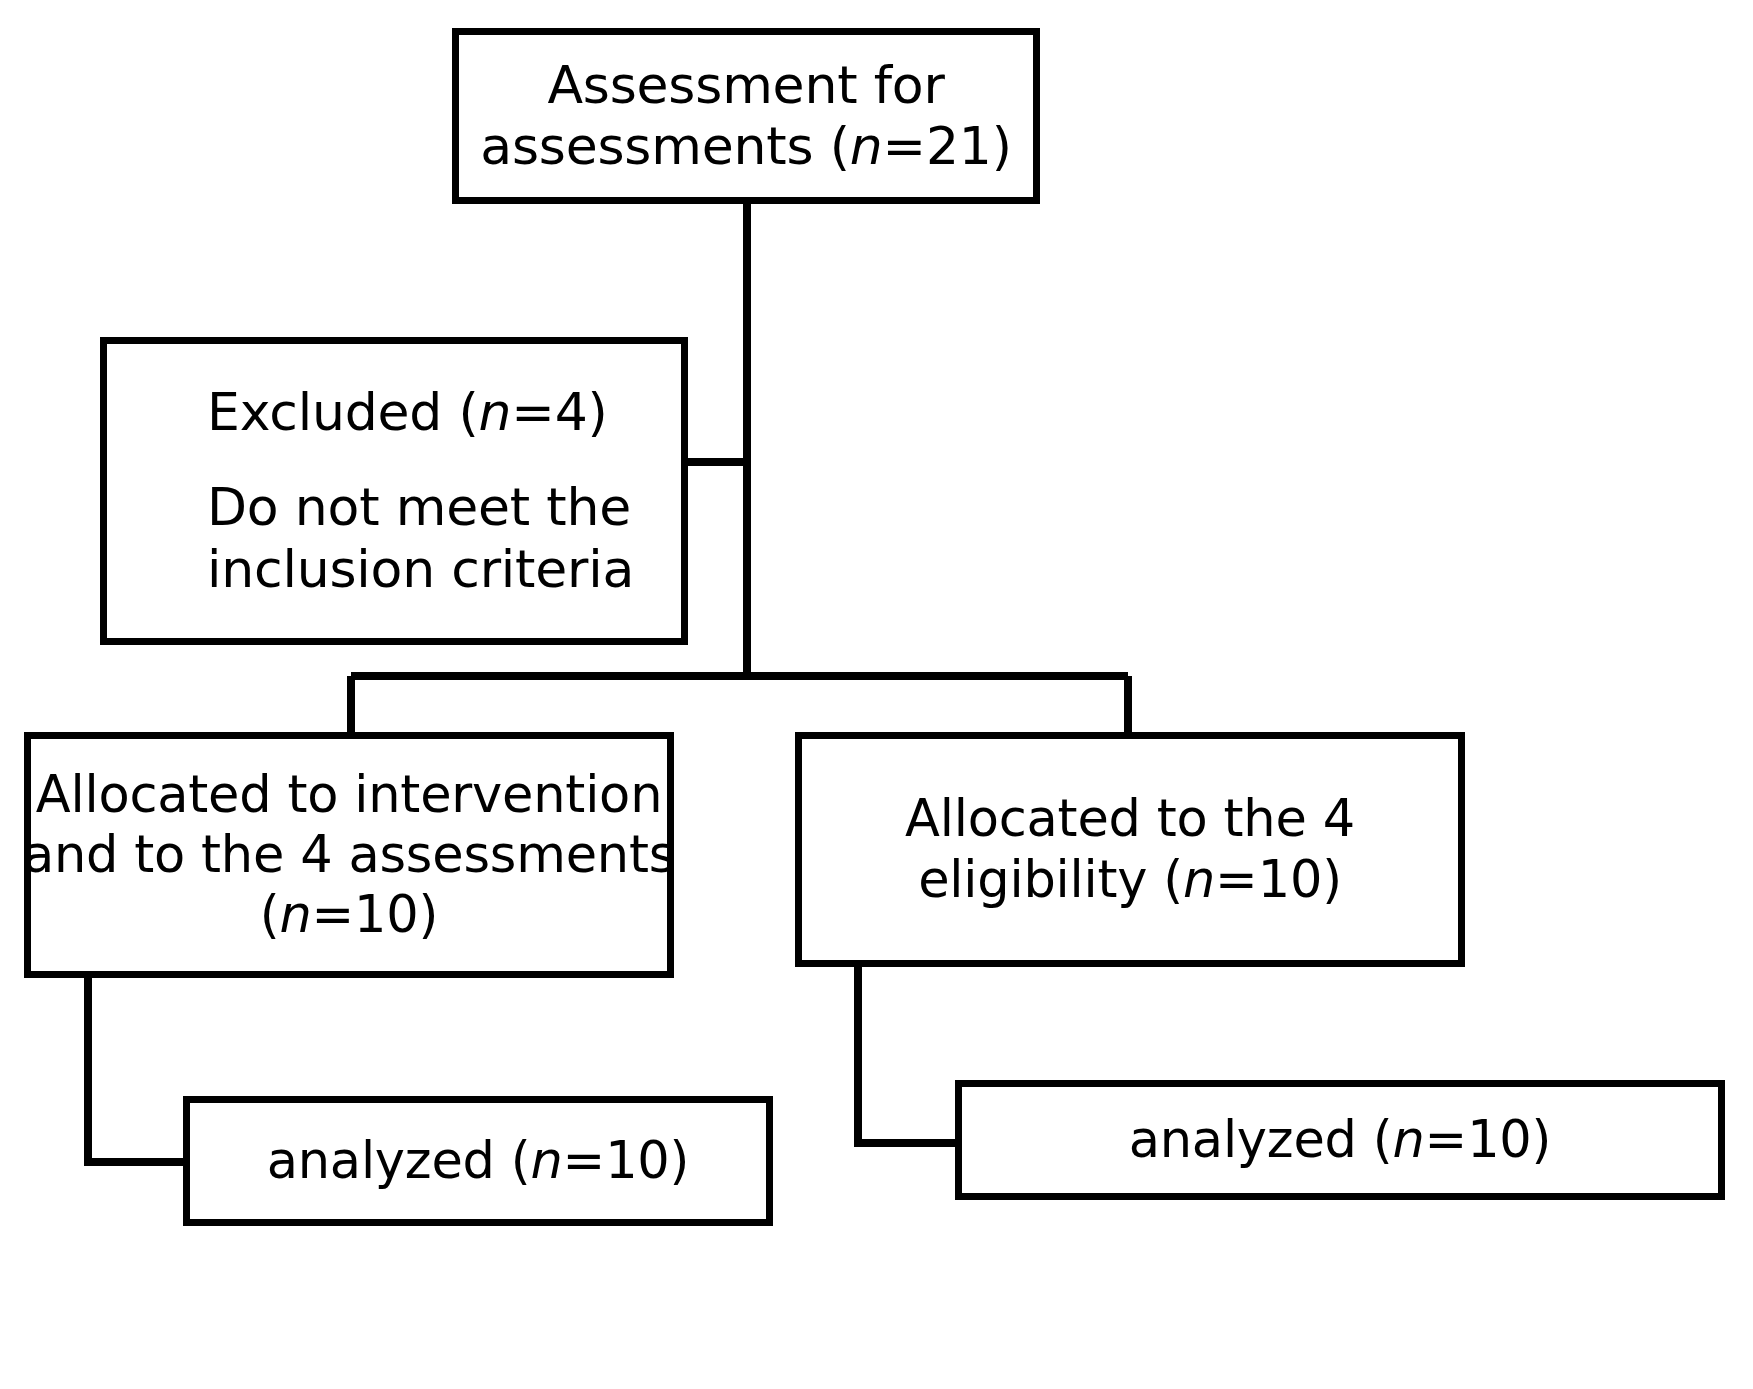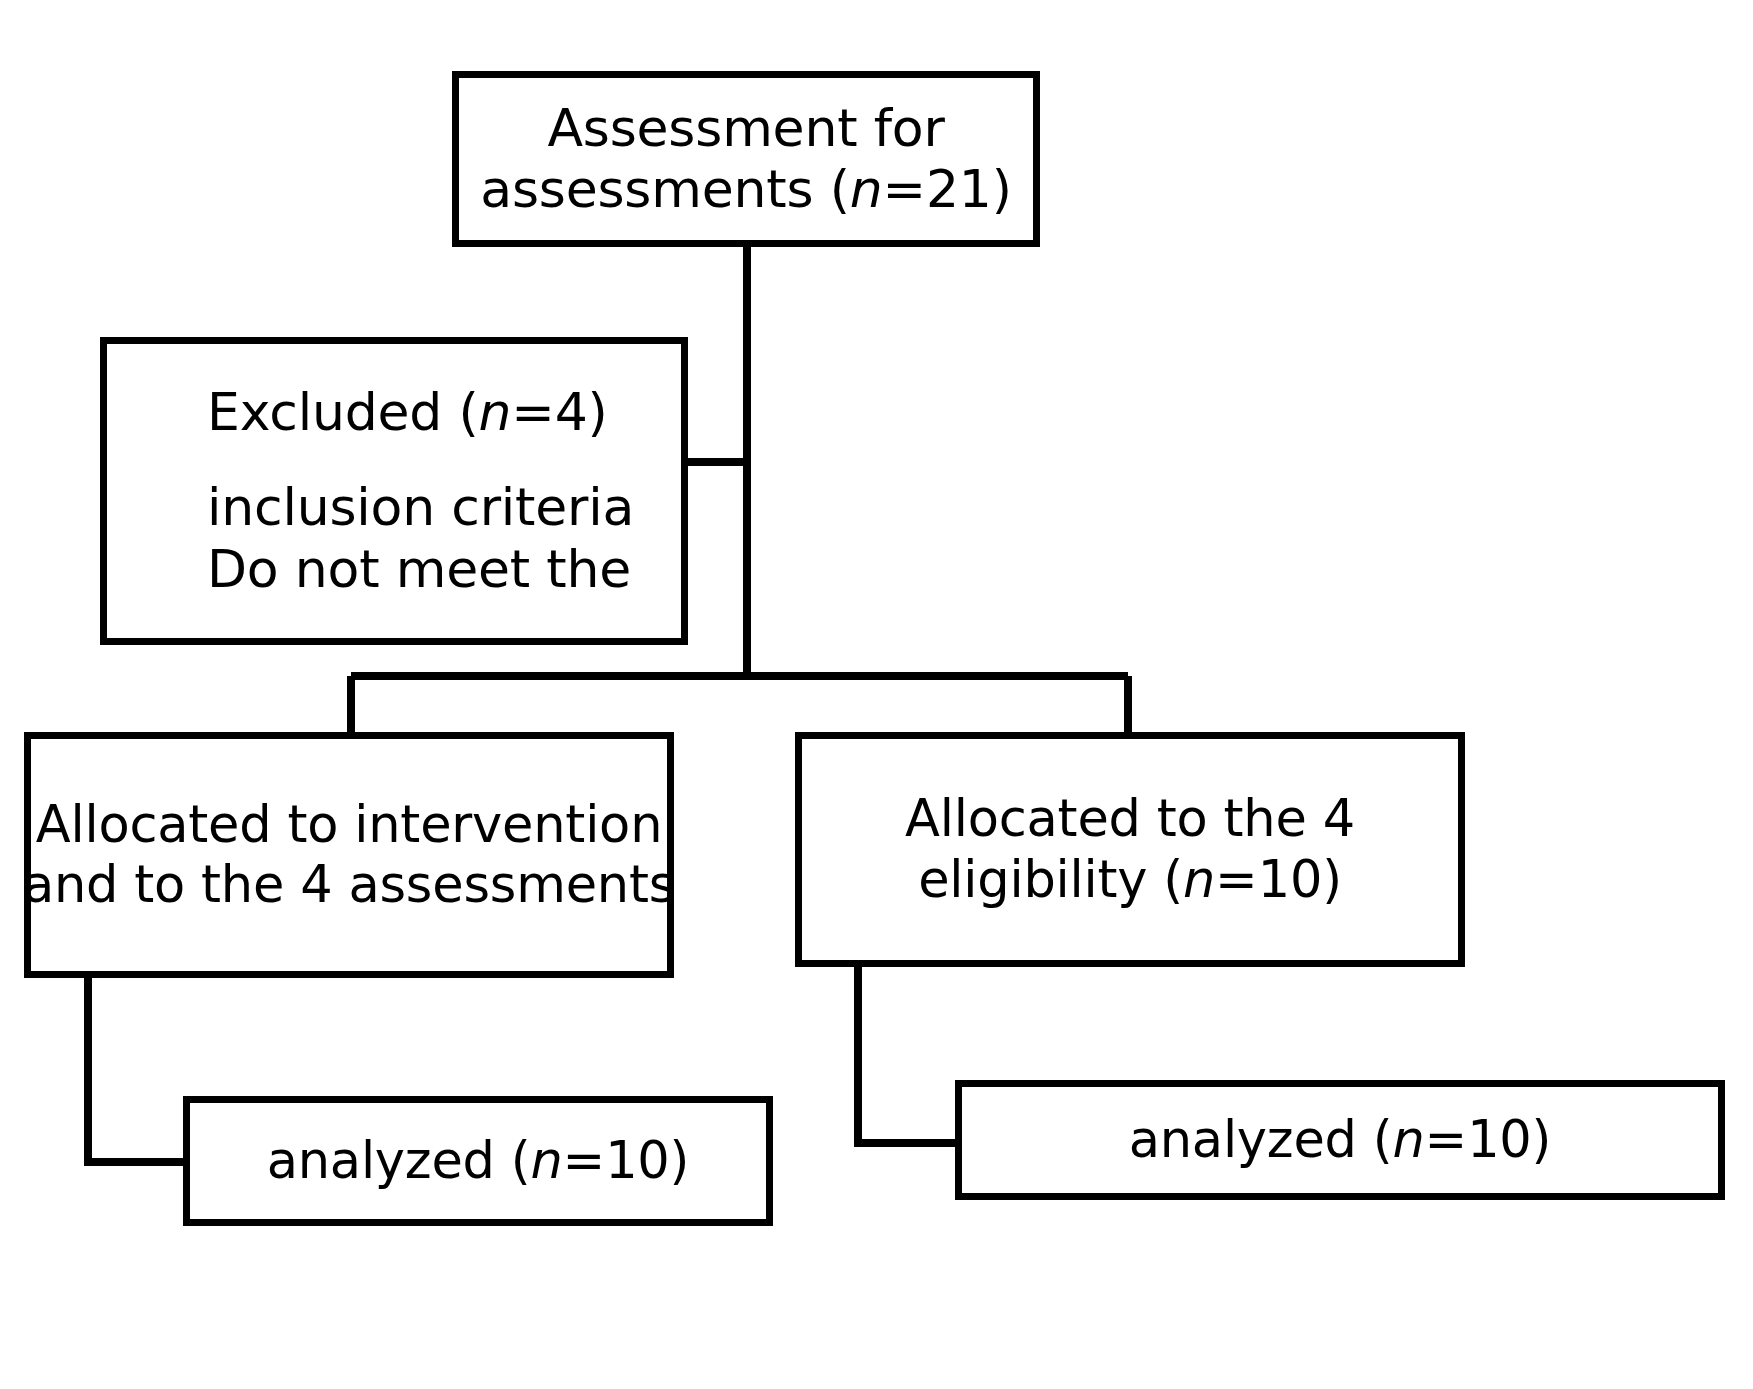--- a/index.html
+++ b/index.html
@@ -47,21 +47,20 @@
     display: block;
     white-space: nowrap;
   }
   .ital {
     font-style: italic;
   }
   
   #node-assessment {
     left: 452px;  top: 28px;   width: 588px;  height: 176px;
     font-size: 52px;
-    margin-top: 43px;
   }
   #node-excluded {
     left: 100px;  top: 337px;  width: 588px;  height: 308px;
     font-size: 52px;
     align-items: flex-start;
     padding-left: 100px;
     padding-right: 18px;
     justify-content: center;
   }
   #node-excluded .line { text-align: left; }
@@ -110,27 +109,28 @@
   </svg>
 
   <div class="node" id="node-assessment">
     <span class="line">Assessment for</span>
     <span class="line"><span>assessments (</span><span class="ital">n</span><span>=21)</span></span>
   </div>
 
   <div class="node" id="node-excluded">
     <span class="line"><span>Excluded (</span><span class="ital">n</span><span>=4)</span></span>
     <span class="gap"></span>
+    <span class="line">Do not meet the</span>
     <span class="line">inclusion criteria</span>
-    <span class="line">Do not meet the</span>
   </div>
 
   <div class="node" id="node-left-alloc">
     <span class="line">Allocated to intervention</span>
     <span class="line">and to the 4 assessments</span>
+    <span class="line"><span>(</span><span class="ital">n</span><span>=10)</span></span>
   </div>
 
   <div class="node" id="node-right-alloc">
     <span class="line">Allocated to the 4</span>
     <span class="line"><span>eligibility (</span><span class="ital">n</span><span>=10)</span></span>
   </div>
 
   <div class="node" id="node-left-analyzed">
     <span class="line"><span>analyzed (</span><span class="ital">n</span><span>=10)</span></span>
   </div>

